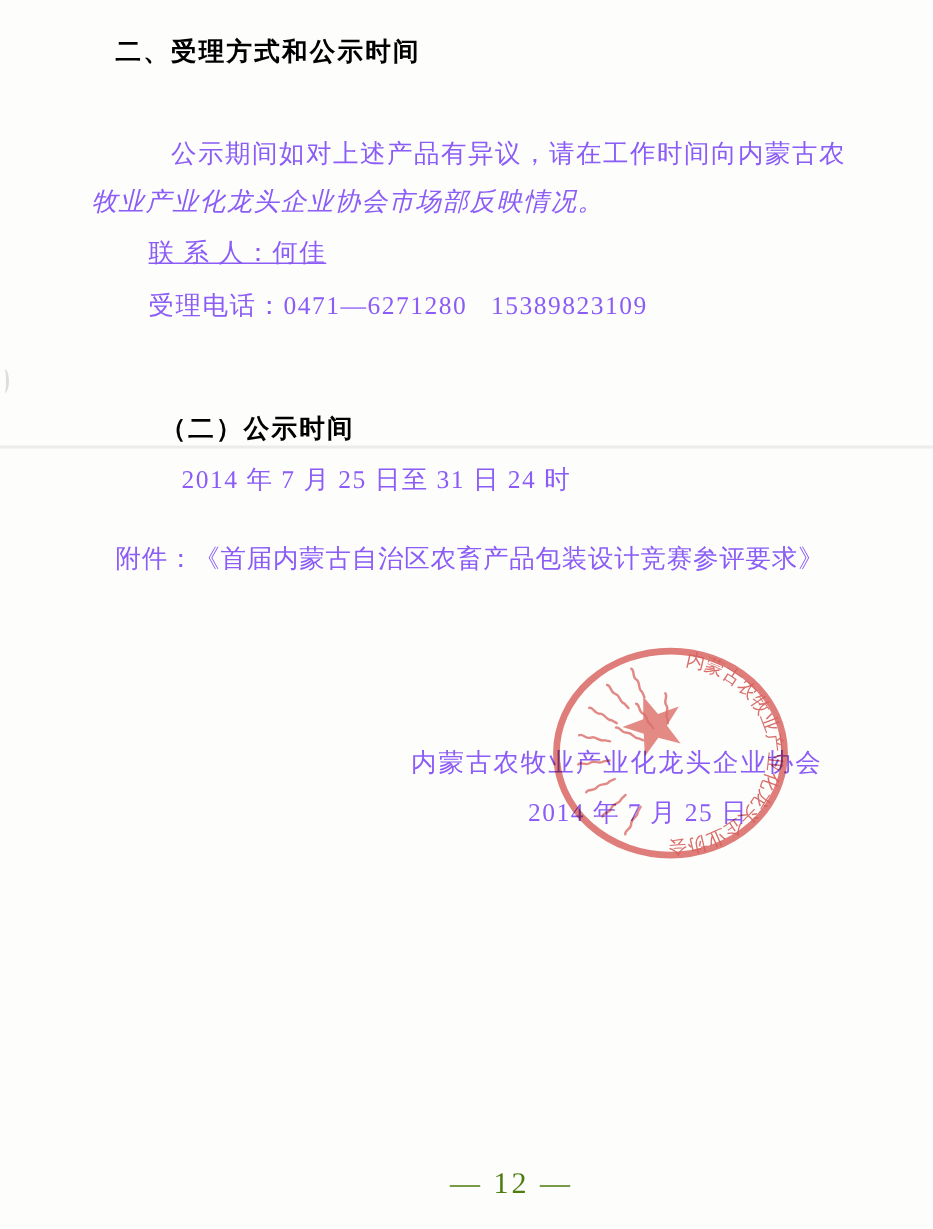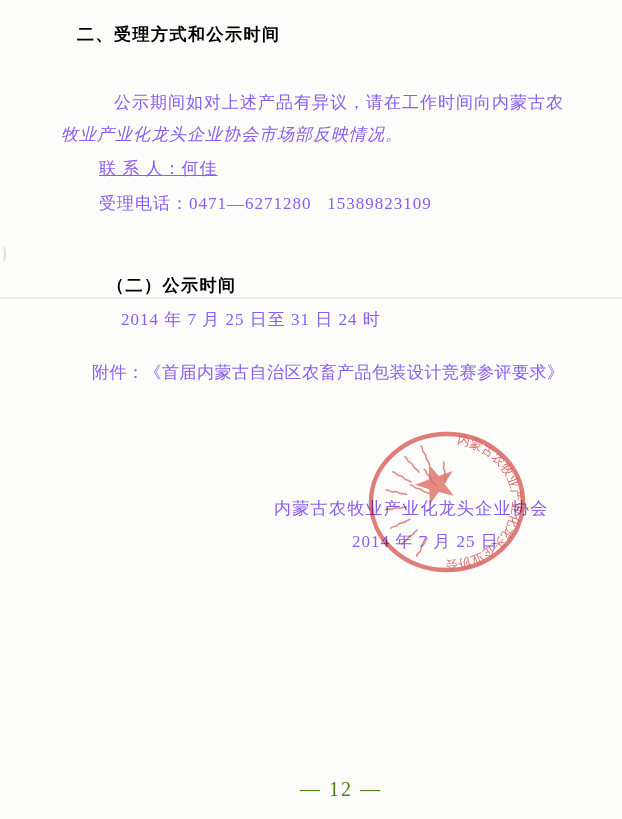--- a/index.html
+++ b/index.html
@@ -71,21 +71,21 @@
 
   <div class="line" style="left:99px;top:192px;">受理电话：0471—6271280   15389823109</div>
 
   <div class="line heading" style="left:107px;top:261px;margin-top:13px;">（二）公示时间</div>
 
   <div class="scan-line"></div>
   <div class="edge-mark"></div>
 
   <div class="line" style="left:121px;top:308px;">2014 年 7 月 25 日至 31 日 24 时</div>
 
-  <div class="line" style="left:92px;top:361px;letter-spacing:0.5px;">附件：《首届内蒙古自治区农畜产品包装设计竞赛参评要求》</div>
+  <div class="line" style="left:77px;top:361px;letter-spacing:0.5px;">附件：《首届内蒙古自治区农畜产品包装设计竞赛参评要求》</div>
 
   <div class="line sig-org">内蒙古农牧业产业化龙头企业协会</div>
 
   <div class="line sig-date">2014 年 7 月 25 日</div>
 
   <svg class="seal" viewBox="0 0 162 146">
 
     <ellipse cx="81" cy="73" rx="76" ry="68" fill="none" stroke="#d85a55" stroke-width="4.5" opacity="0.85"></ellipse>
 
     <g transform="translate(70,55) rotate(-20)">

